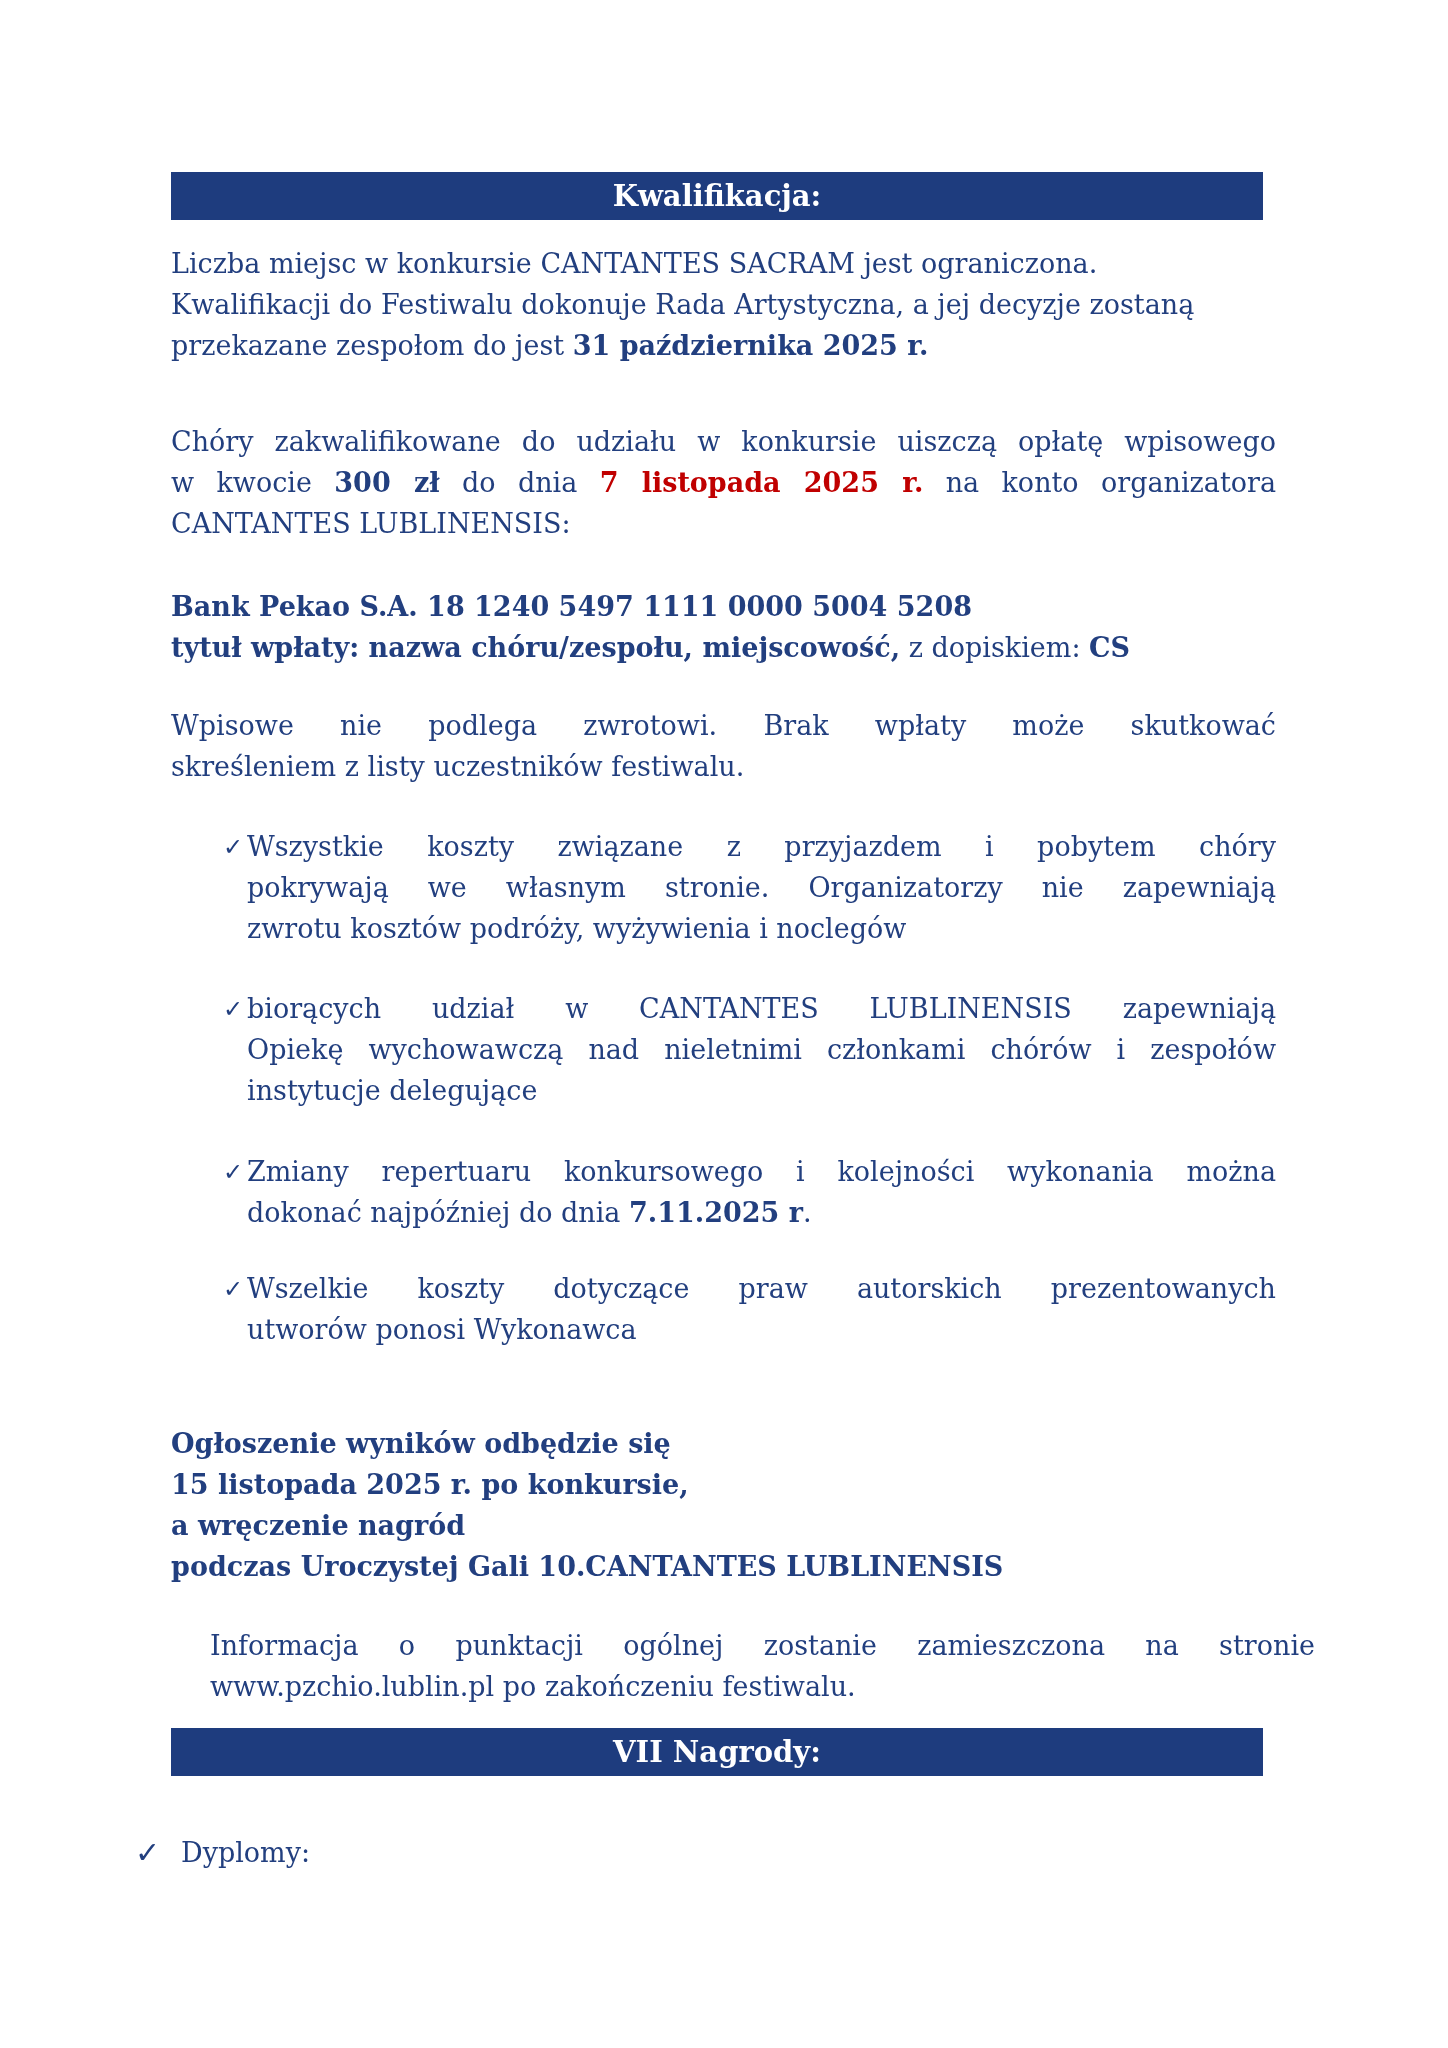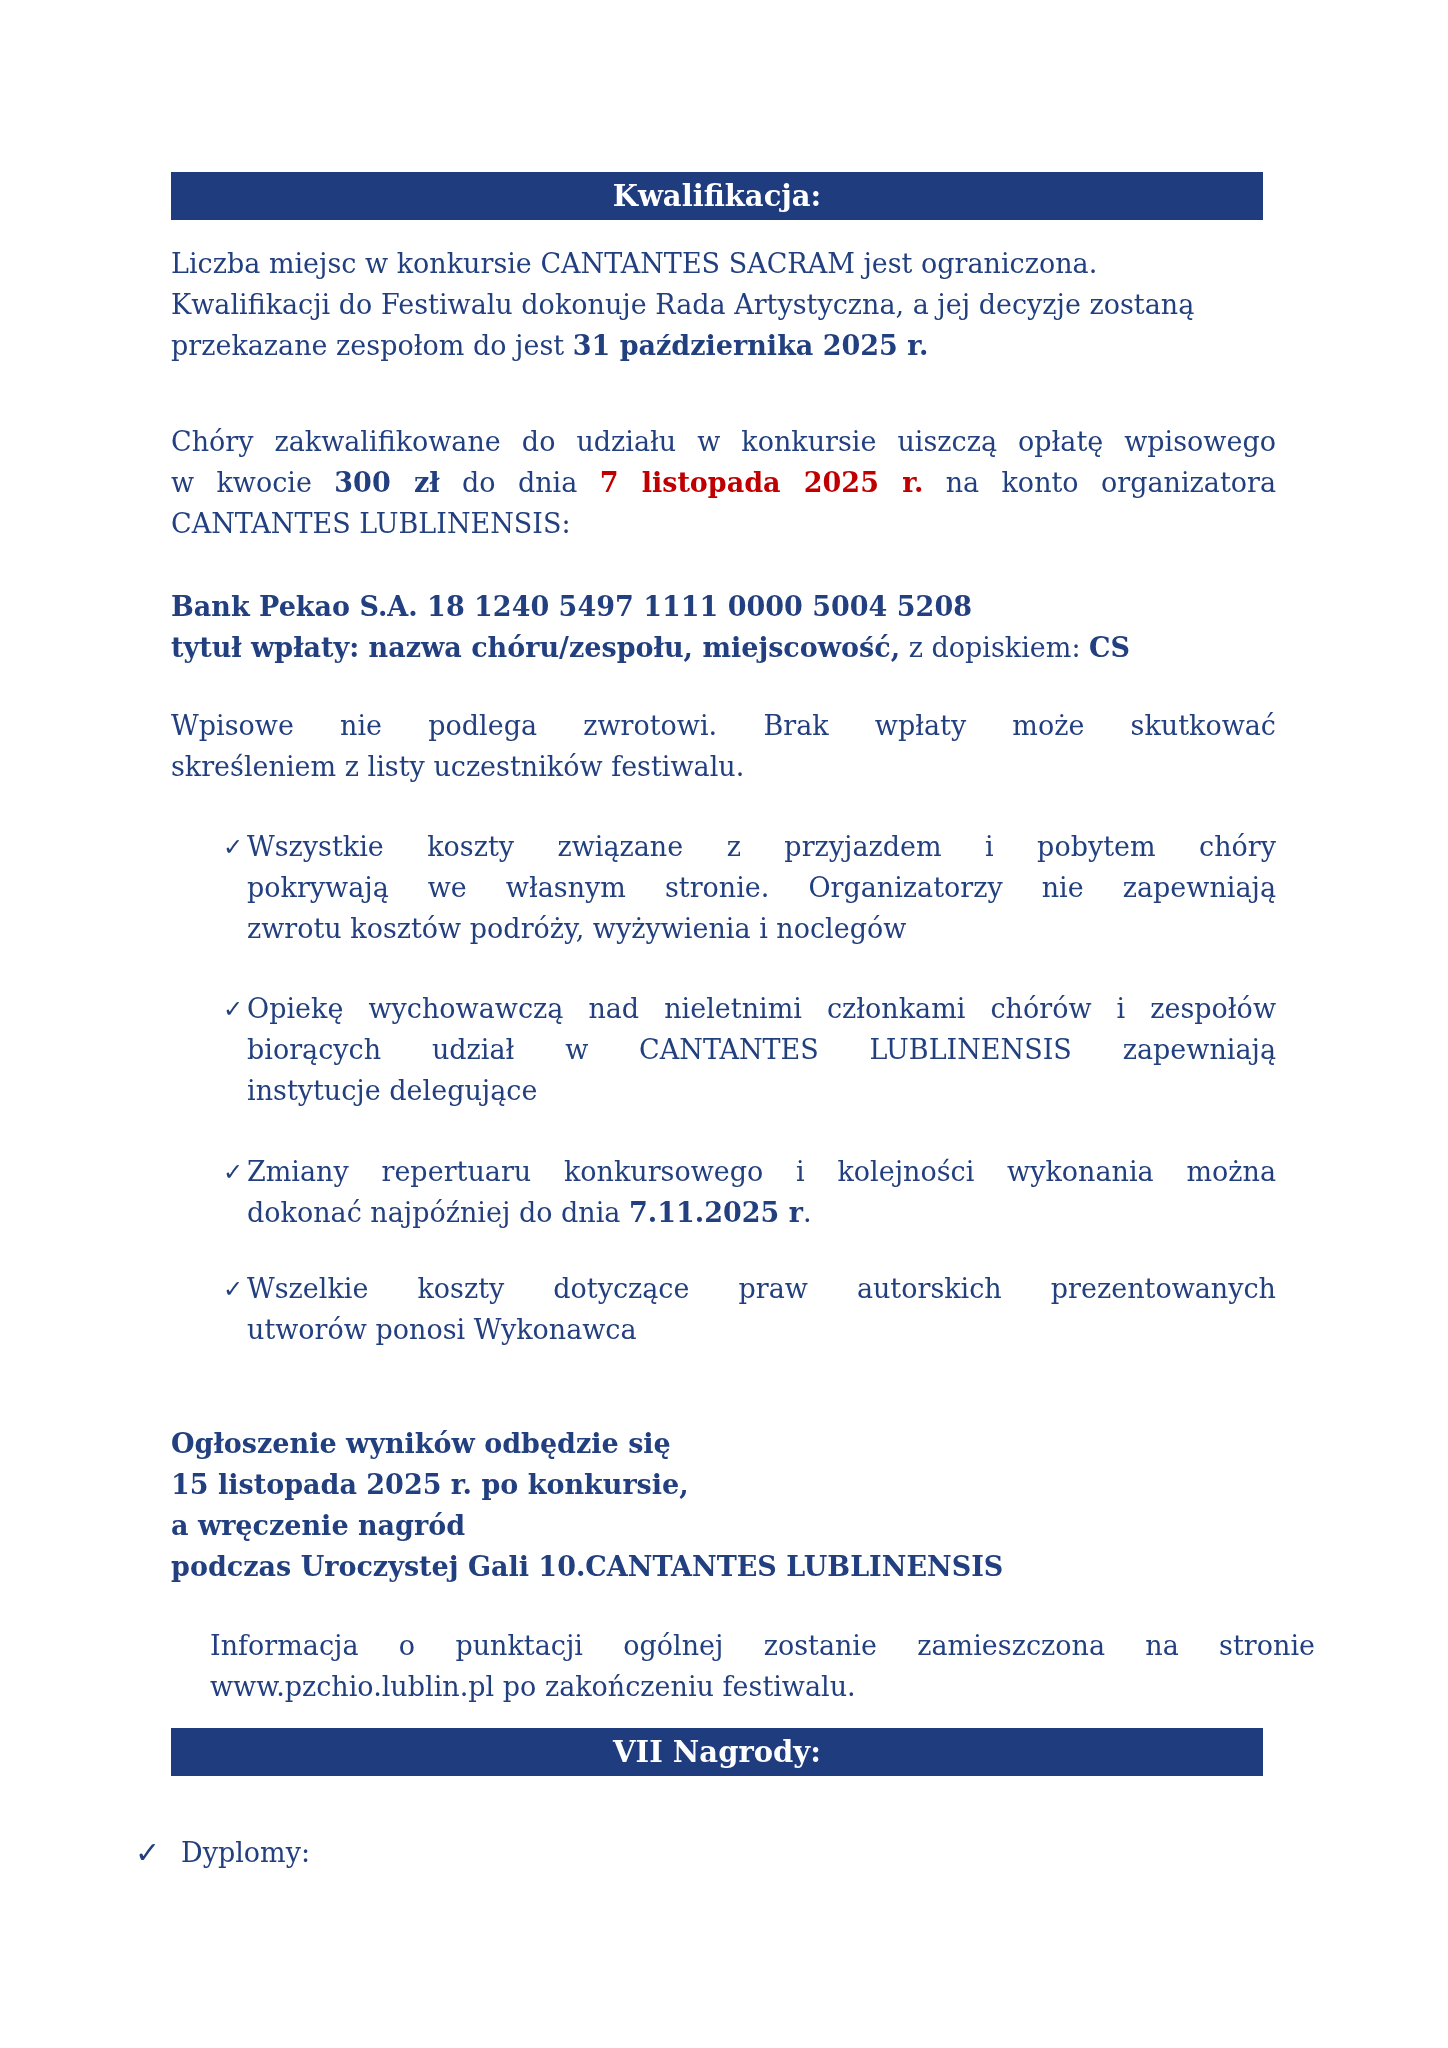--- a/index.html
+++ b/index.html
@@ -67,22 +67,22 @@
       <span class="check">✓</span>
       <div class="btext">
         <div class="line j"><span class="">Wszystkie koszty związane z przyjazdem i pobytem chóry</span></div>
         <div class="line j"><span class="">pokrywają we własnym stronie. Organizatorzy nie zapewniają</span></div>
         <div class="line"><span class="">zwrotu kosztów podróży, wyżywienia i noclegów</span></div>
       </div>
     </div>
     <div class="block bullet" style="top: 988px;">
       <span class="check">✓</span>
       <div class="btext">
+        <div class="line j"><span class="">biorących udział w CANTANTES LUBLINENSIS zapewniają</span></div>
         <div class="line j"><span class="">Opiekę wychowawczą nad nieletnimi członkami chórów i zespołów</span></div>
-        <div class="line j"><span class="">biorących udział w CANTANTES LUBLINENSIS zapewniają</span></div>
         <div class="line"><span class="">instytucje delegujące</span></div>
       </div>
     </div>
     <div class="block bullet" style="top: 1151px;">
       <span class="check">✓</span>
       <div class="btext">
         <div class="line j"><span class="">Zmiany repertuaru konkursowego i kolejności wykonania można</span></div>
         <div class="line"><span class="">dokonać najpóźniej do dnia </span><span class="b ">7.11.2025 r</span><span class="">.</span></div>
       </div>
     </div>

